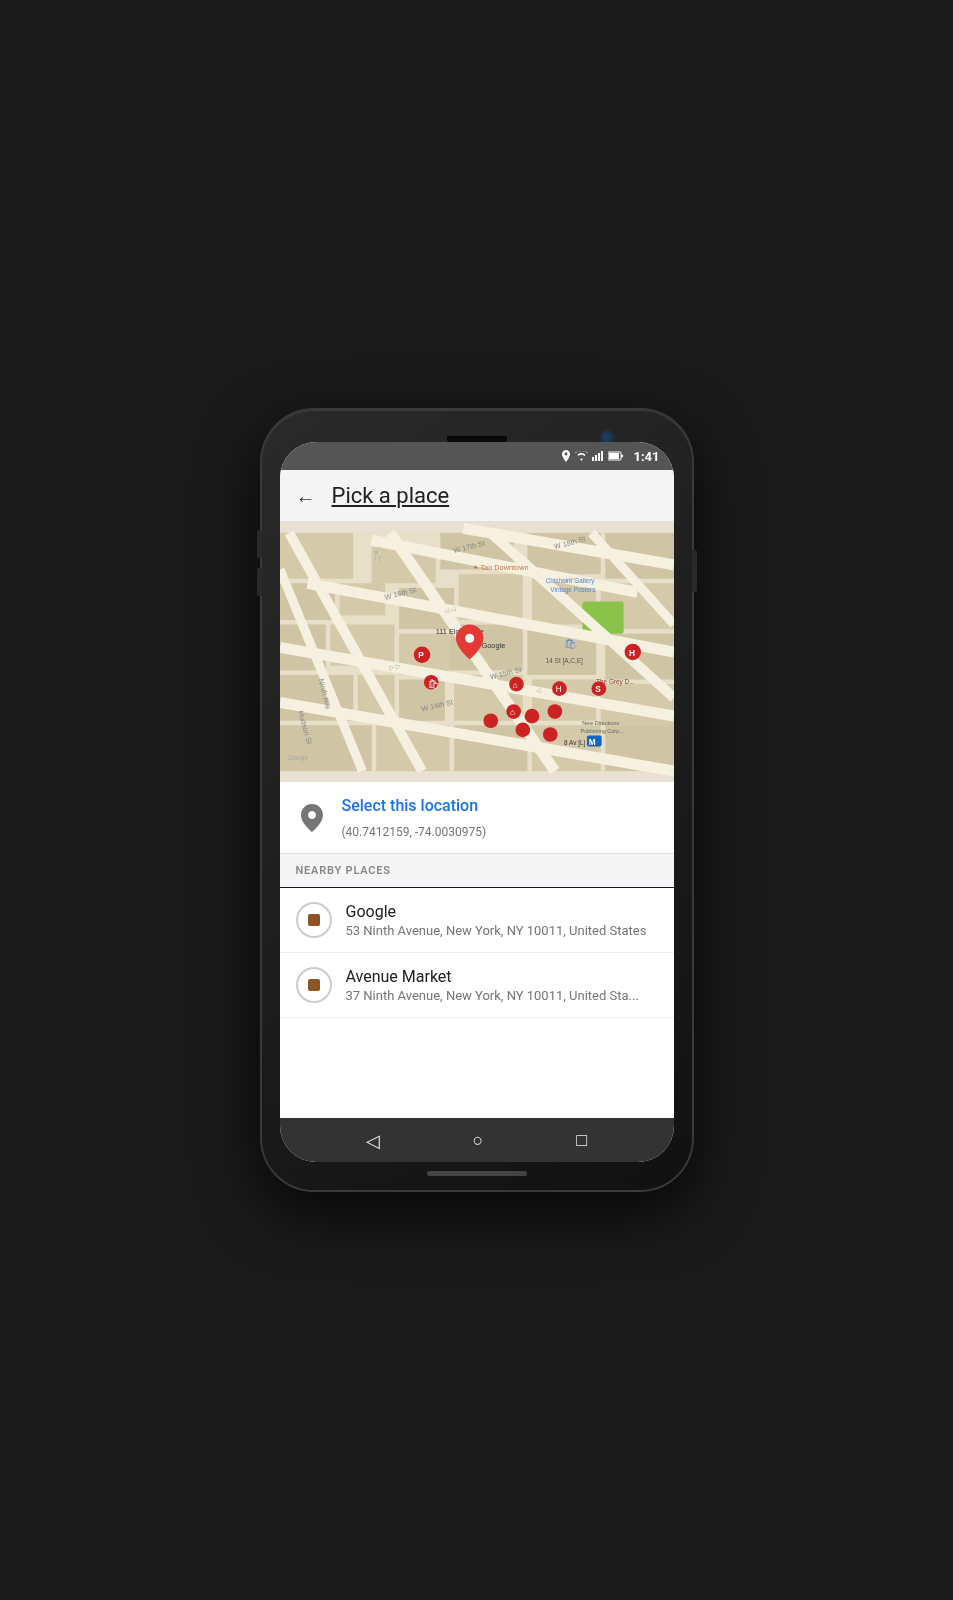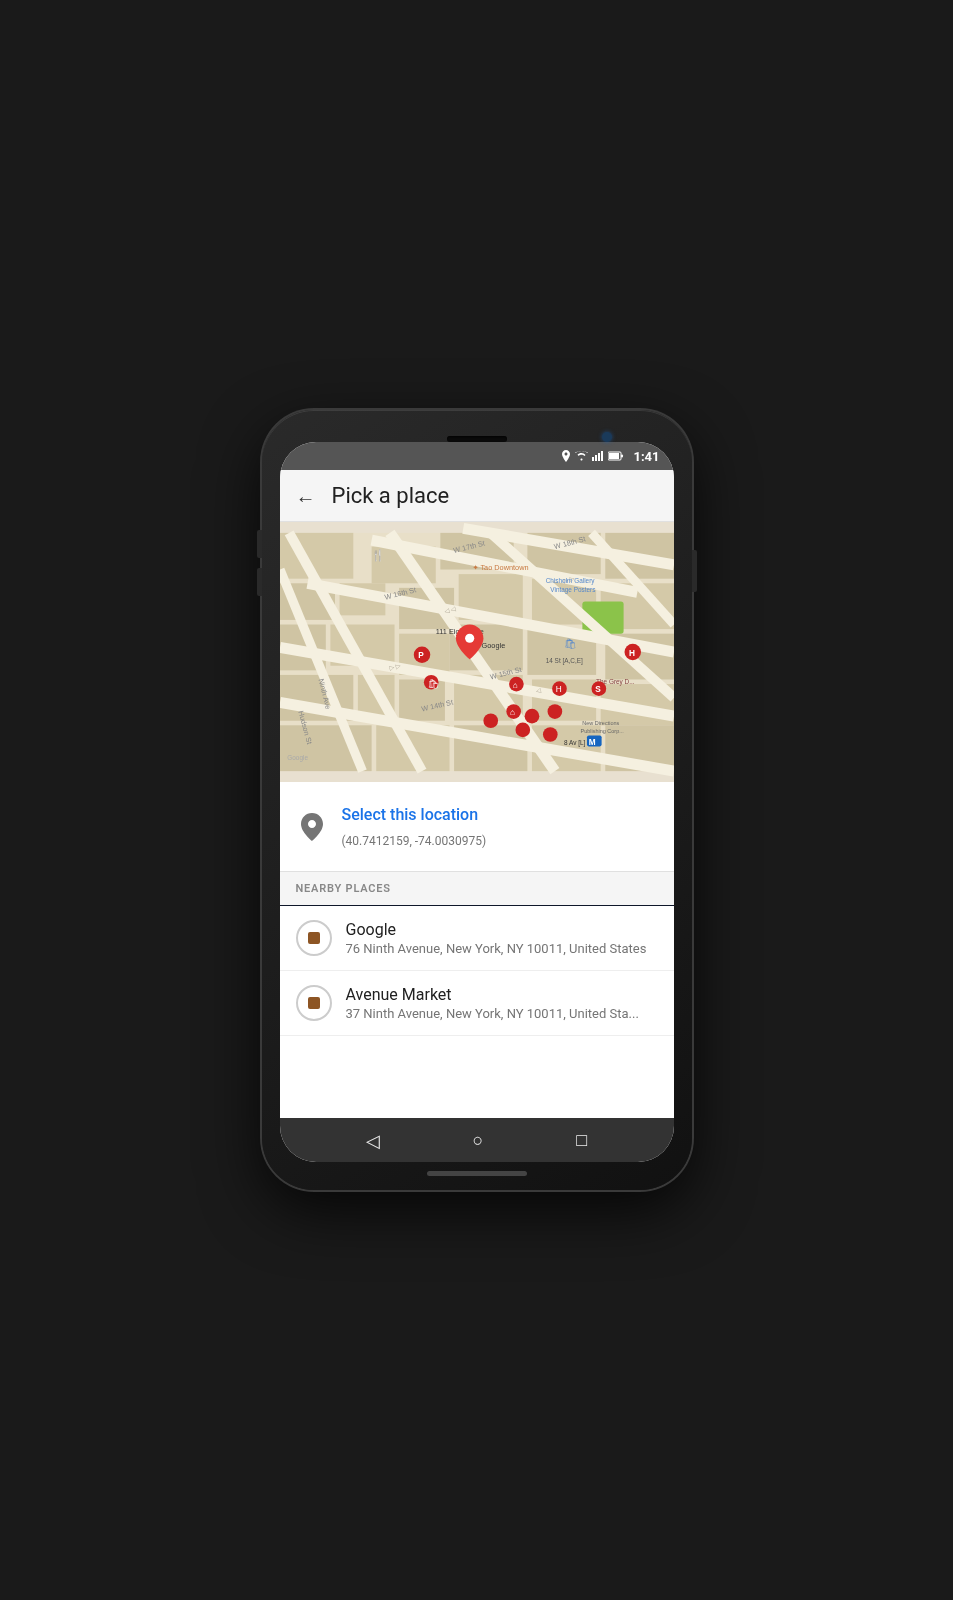--- a/index.html
+++ b/index.html
@@ -116,20 +116,21 @@
     .back-arrow {
       font-size: 20px;
       color: #333;
       cursor: pointer;
     }
 
     .page-title {
       font-size: 22px;
       font-weight: 400;
       color: #212121;
+      text-decoration: underline;
     }
 
     
     .map-area {
       flex-shrink: 0;
       height: 260px;
       position: relative;
       background: #e8e0d0;
       overflow: hidden;
     }
@@ -137,21 +138,21 @@
     
     .map-svg {
       width: 100%;
       height: 100%;
     }
 
     
     .select-location-row {
       display: flex;
       align-items: center;
-      padding: 23px 16px;
+      padding: 14px 16px;
       border-bottom: 1px solid #e0e0e0;
       background: #fff;
       flex-shrink: 0;
       gap: 14px;
     }
 
     .location-pin-icon {
       width: 32px;
       height: 32px;
       display: flex;
@@ -472,21 +473,21 @@
     <div class="nearby-header">NEARBY PLACES</div>
 
     <div class="place-list">
 
       <div class="place-item">
         <div class="place-icon">
           <div class="place-icon-inner"></div>
         </div>
         <div class="place-info">
           <span class="place-name">Google</span>
-          <span class="place-address">76 Ninth Avenue, New York, NY 10011, United States</span>
+          <span class="place-address">53 Ninth Avenue, New York, NY 10011, United States</span>
         </div>
       </div>
 
       <div class="place-item">
         <div class="place-icon">
           <div class="place-icon-inner"></div>
         </div>
         <div class="place-info">
           <span class="place-name">Avenue Market</span>
           <span class="place-address">37 Ninth Avenue, New York, NY 10011, United Sta...</span>

